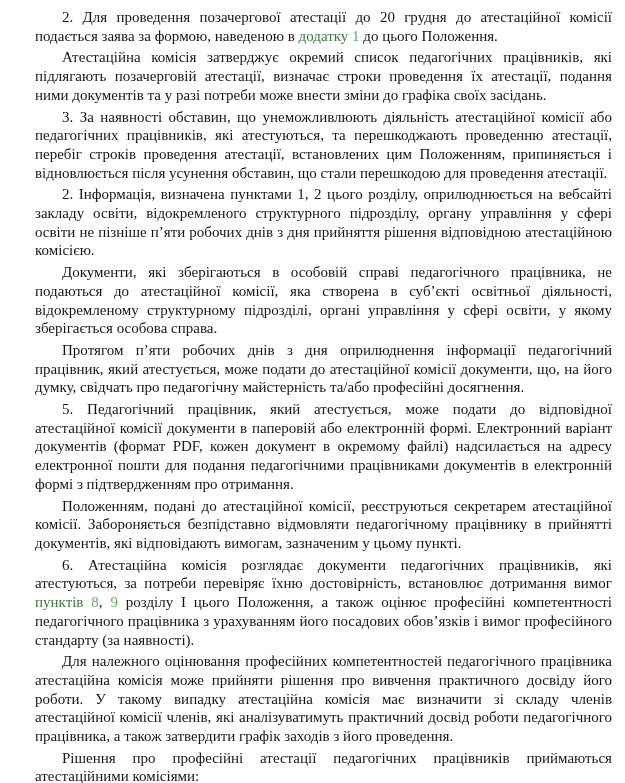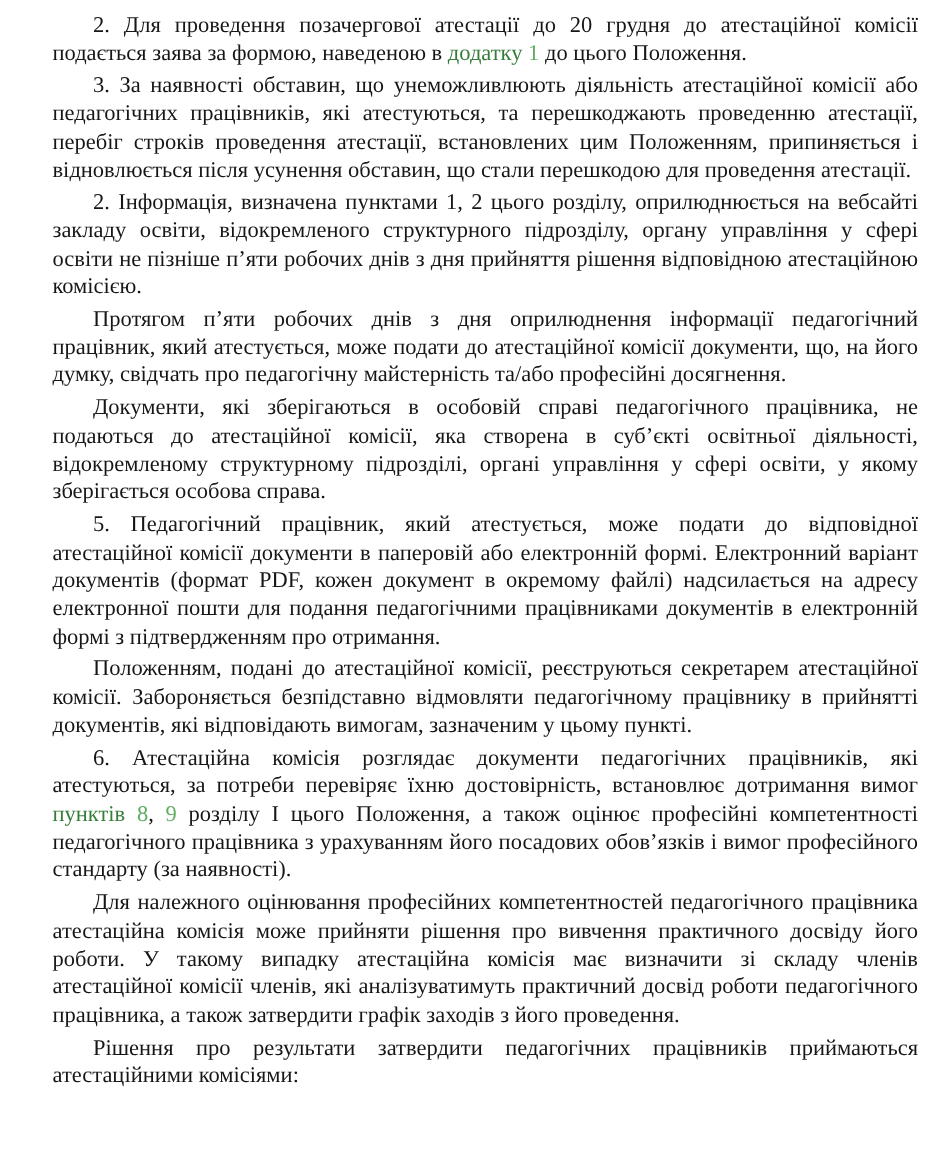--- a/index.html
+++ b/index.html
@@ -39,23 +39,24 @@
     text-decoration: none;
     cursor: pointer;
   }
 </style>
 </head>
 <body>
 
 <div class="page">
   <div>
       <p class="para"><span>2. Для проведення позачергової атестації до 20 грудня до атестаційної комісії подається заява за формою, наведеною в </span><a class="link-dark">додатку</a><span> </span><a class="link-light">1</a><span> до цього Положення.</span></p>
+      <p class="para"><span>Атестаційна комісія затверджує окремий список педагогічних працівників, які підлягають позачерговій атестації, визначає строки проведення їх атестації, подання ними документів та у разі потреби може внести зміни до графіка своїх засідань.</span></p>
       <p class="para"><span>3. За наявності обставин, що унеможливлюють діяльність атестаційної комісії або педагогічних працівників, які атестуються, та перешкоджають проведенню атестації, перебіг строків проведення атестації, встановлених цим Положенням, припиняється і відновлюється після усунення обставин, що стали перешкодою для проведення атестації.</span></p>
       <p class="para"><span>2. Інформація, визначена пунктами 1, 2 цього розділу, оприлюднюється на вебсайті закладу освіти, відокремленого структурного підрозділу, органу управління у сфері освіти не пізніше п’яти робочих днів з дня прийняття рішення відповідною атестаційною комісією.</span></p>
+      <p class="para"><span>Документи, які зберігаються в особовій справі педагогічного працівника, не подаються до атестаційної комісії, яка створена в суб’єкті освітньої діяльності, відокремленому структурному підрозділі, органі управління у сфері освіти, у якому зберігається особова справа.</span></p>
       <p class="para"><span>Протягом п’яти робочих днів з дня оприлюднення інформації педагогічний працівник, який атестується, може подати до атестаційної комісії документи, що, на його думку, свідчать про педагогічну майстерність та/або професійні досягнення.</span></p>
-      <p class="para"><span>Документи, які зберігаються в особовій справі педагогічного працівника, не подаються до атестаційної комісії, яка створена в суб’єкті освітньої діяльності, відокремленому структурному підрозділі, органі управління у сфері освіти, у якому зберігається особова справа.</span></p>
       <p class="para"><span>5. Педагогічний працівник, який атестується, може подати до відповідної атестаційної комісії документи в паперовій або електронній формі. Електронний варіант документів (формат PDF, кожен документ в окремому файлі) надсилається на адресу електронної пошти для подання педагогічними працівниками документів в електронній формі з підтвердженням про отримання.</span></p>
       <p class="para"><span>Положенням, подані до атестаційної комісії, реєструються секретарем атестаційної комісії. Забороняється безпідставно відмовляти педагогічному працівнику в прийнятті документів, які відповідають вимогам, зазначеним у цьому пункті.</span></p>
       <p class="para"><span>6. Атестаційна комісія розглядає документи педагогічних працівників, які атестуються, за потреби перевіряє їхню достовірність, встановлює дотримання вимог </span><a class="link-dark">пунктів</a><span> </span><a class="link-light">8</a><span>, </span><a class="link-light">9</a><span> розділу І цього Положення, а також оцінює професійні компетентності педагогічного працівника з урахуванням його посадових обов’язків і вимог професійного стандарту (за наявності).</span></p>
       <p class="para"><span>Для належного оцінювання професійних компетентностей педагогічного працівника атестаційна комісія може прийняти рішення про вивчення практичного досвіду його роботи. У такому випадку атестаційна комісія має визначити зі складу членів атестаційної комісії членів, які аналізуватимуть практичний досвід роботи педагогічного працівника, а також затвердити графік заходів з його проведення.</span></p>
-      <p class="para"><span>Рішення про результати затвердити педагогічних працівників приймаються атестаційними комісіями:</span></p>
+      <p class="para"><span>Рішення про професійні атестації педагогічних працівників приймаються атестаційними комісіями:</span></p>
     </div>
 </div>
 
 </body></html>

